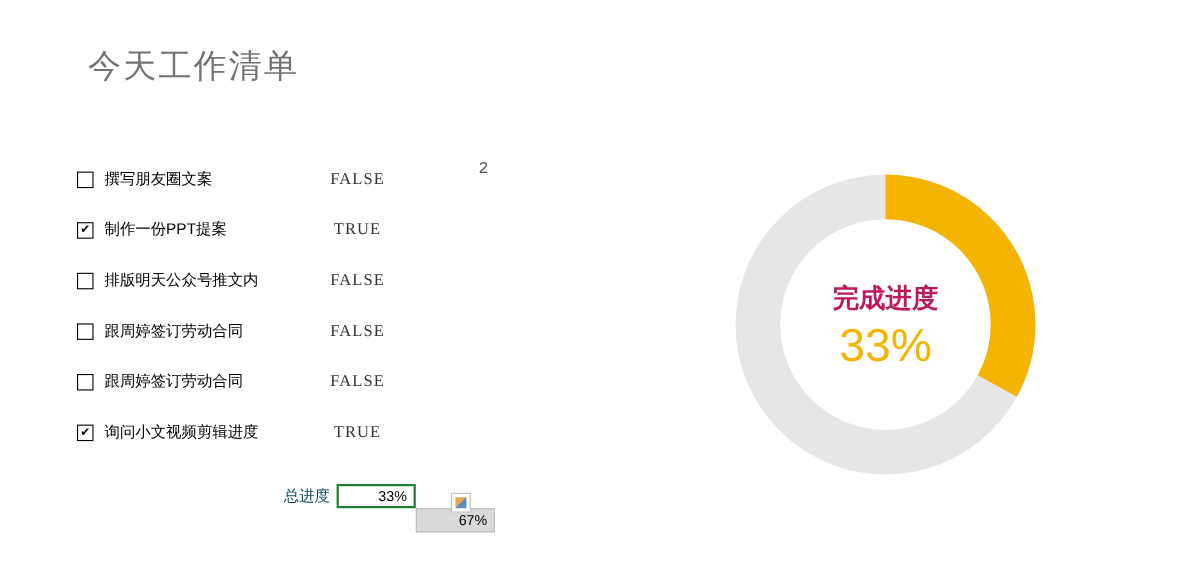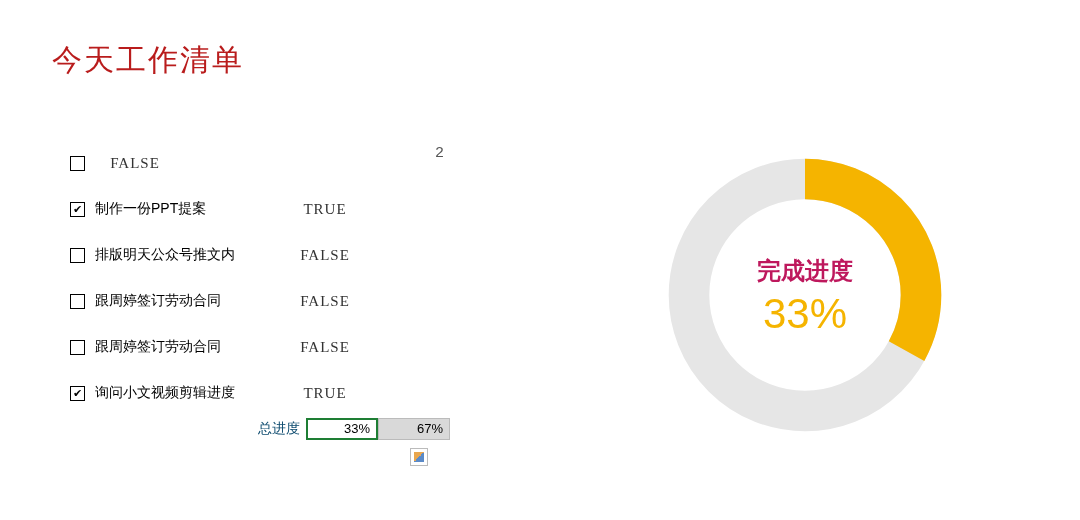--- a/index.html
+++ b/index.html
@@ -7,25 +7,25 @@
   body {
     width: 1080px;
     height: 520px;
     background: #ffffff;
     font-family: "Microsoft YaHei", "PingFang SC", sans-serif;
     position: relative;
     overflow: hidden;
   }
   .title {
     position: absolute;
-    left: 52px;
+    left: 80px;
     top: 40px;
     font-size: 30px;
     font-family: Liberation Serif, serif;
-    color: #b91c1c;
+    color: #737373;
     letter-spacing: 2px;
   }
   .tasks {
     position: absolute;
     left: 70px;
     top: 140px;
   }
   .task-row {
     display: flex;
     align-items: center;
@@ -85,20 +85,21 @@
     padding-right: 6px;
     line-height: 20px;
     font-family: Arial, sans-serif;
   }
   .cell.selected {
     border: 2px solid #1e7e34;
     line-height: 18px;
   }
   .cell.shaded {
     background: #d9d9d9;
+    margin-top: 44px;
   }
   .paste-icon {
     position: absolute;
     left: 410px;
     top: 448px;
     width: 18px;
     height: 18px;
     border: 1px solid #bbb;
     display: flex;
     align-items: center;
@@ -138,20 +139,21 @@
   }
 </style>
 </head>
 <body>
 
 <div class="title">今天工作清单</div>
 
 <div class="tasks">
   <div class="task-row">
     <span class="checkbox"></span>
+    <span class="task-label">撰写朋友圈文案</span>
     <span class="task-status">FALSE</span>
   </div>
   <div class="task-row">
     <span class="checkbox">✔</span>
     <span class="task-label">制作一份PPT提案</span>
     <span class="task-status">TRUE</span>
   </div>
   <div class="task-row">
     <span class="checkbox"></span>
     <span class="task-label">排版明天公众号推文内</span>

